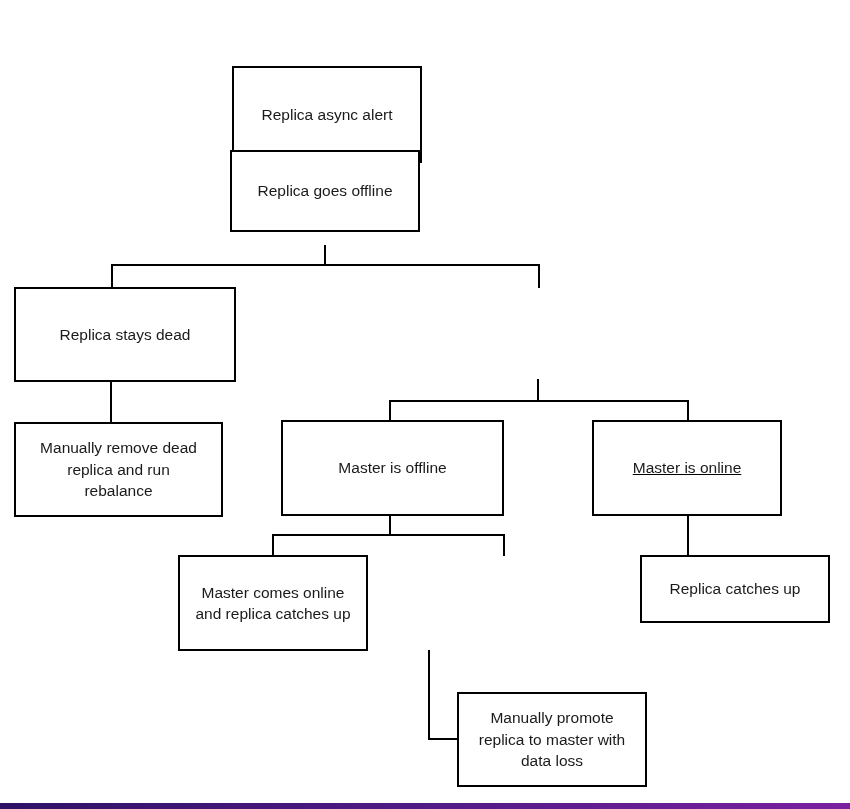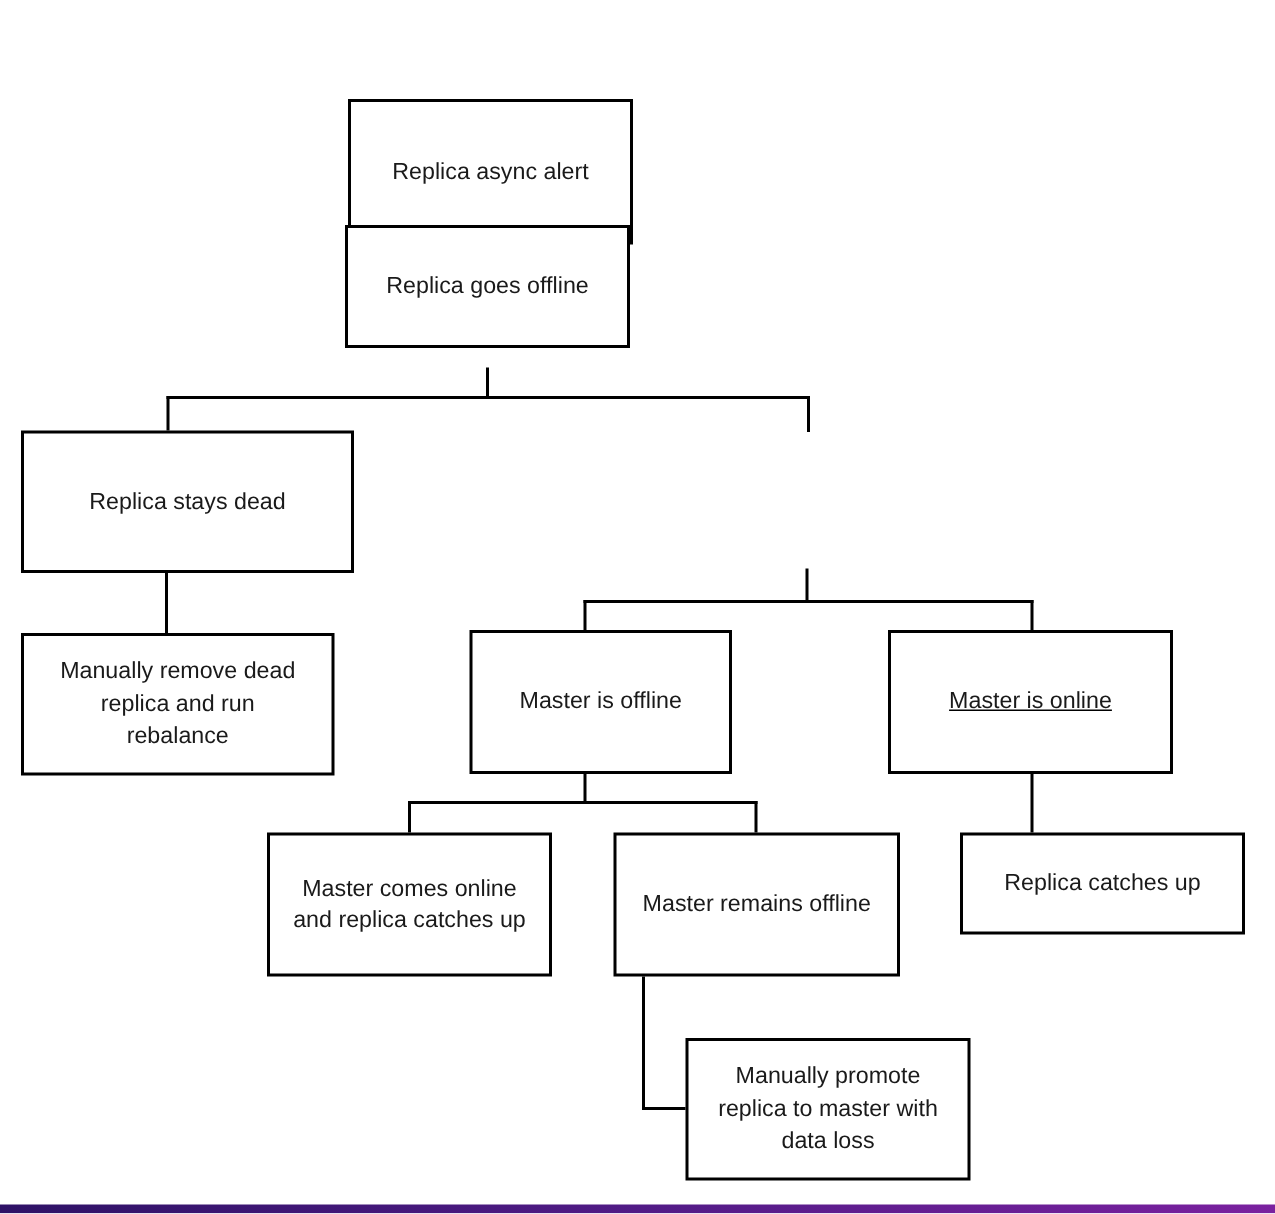--- a/index.html
+++ b/index.html
@@ -65,36 +65,33 @@
     <span class="label">Replica stays dead</span>
   </div>
 
 
   <div class="node" style="left:14px;  top:422px; width:209px; height:95px;">
     <span class="label">Manually remove dead
 replica and run
 rebalance</span>
   </div>
 
-  <div class="node" style="left:313px; top:420px; width:175px; height:96px;">
+  <div class="node" style="left:281px; top:420px; width:223px; height:96px;">
     <span class="label">Master is offline</span>
   </div>
 
   <div class="node" style="left:592px; top:420px; width:190px; height:96px;text-decoration:underline;">
     <span class="label">Master is online</span>
   </div>
 
   <div class="node" style="left:178px; top:555px; width:190px; height:96px;">
     <span class="label">Master comes online
 and replica catches up</span>
   </div>
 
-  <div class="node" style="left:409px; top:555px; width:191px; height:96px;">
-    <span class="label">Master remains offline</span>
-  </div>
 
   <div class="node" style="left:640px; top:555px; width:190px; height:68px;">
     <span class="label">Replica catches up</span>
   </div>
 
   <div class="node" style="left:457px; top:692px; width:190px; height:95px;">
     <span class="label">Manually promote
 replica to master with
 data loss</span>
   </div>

